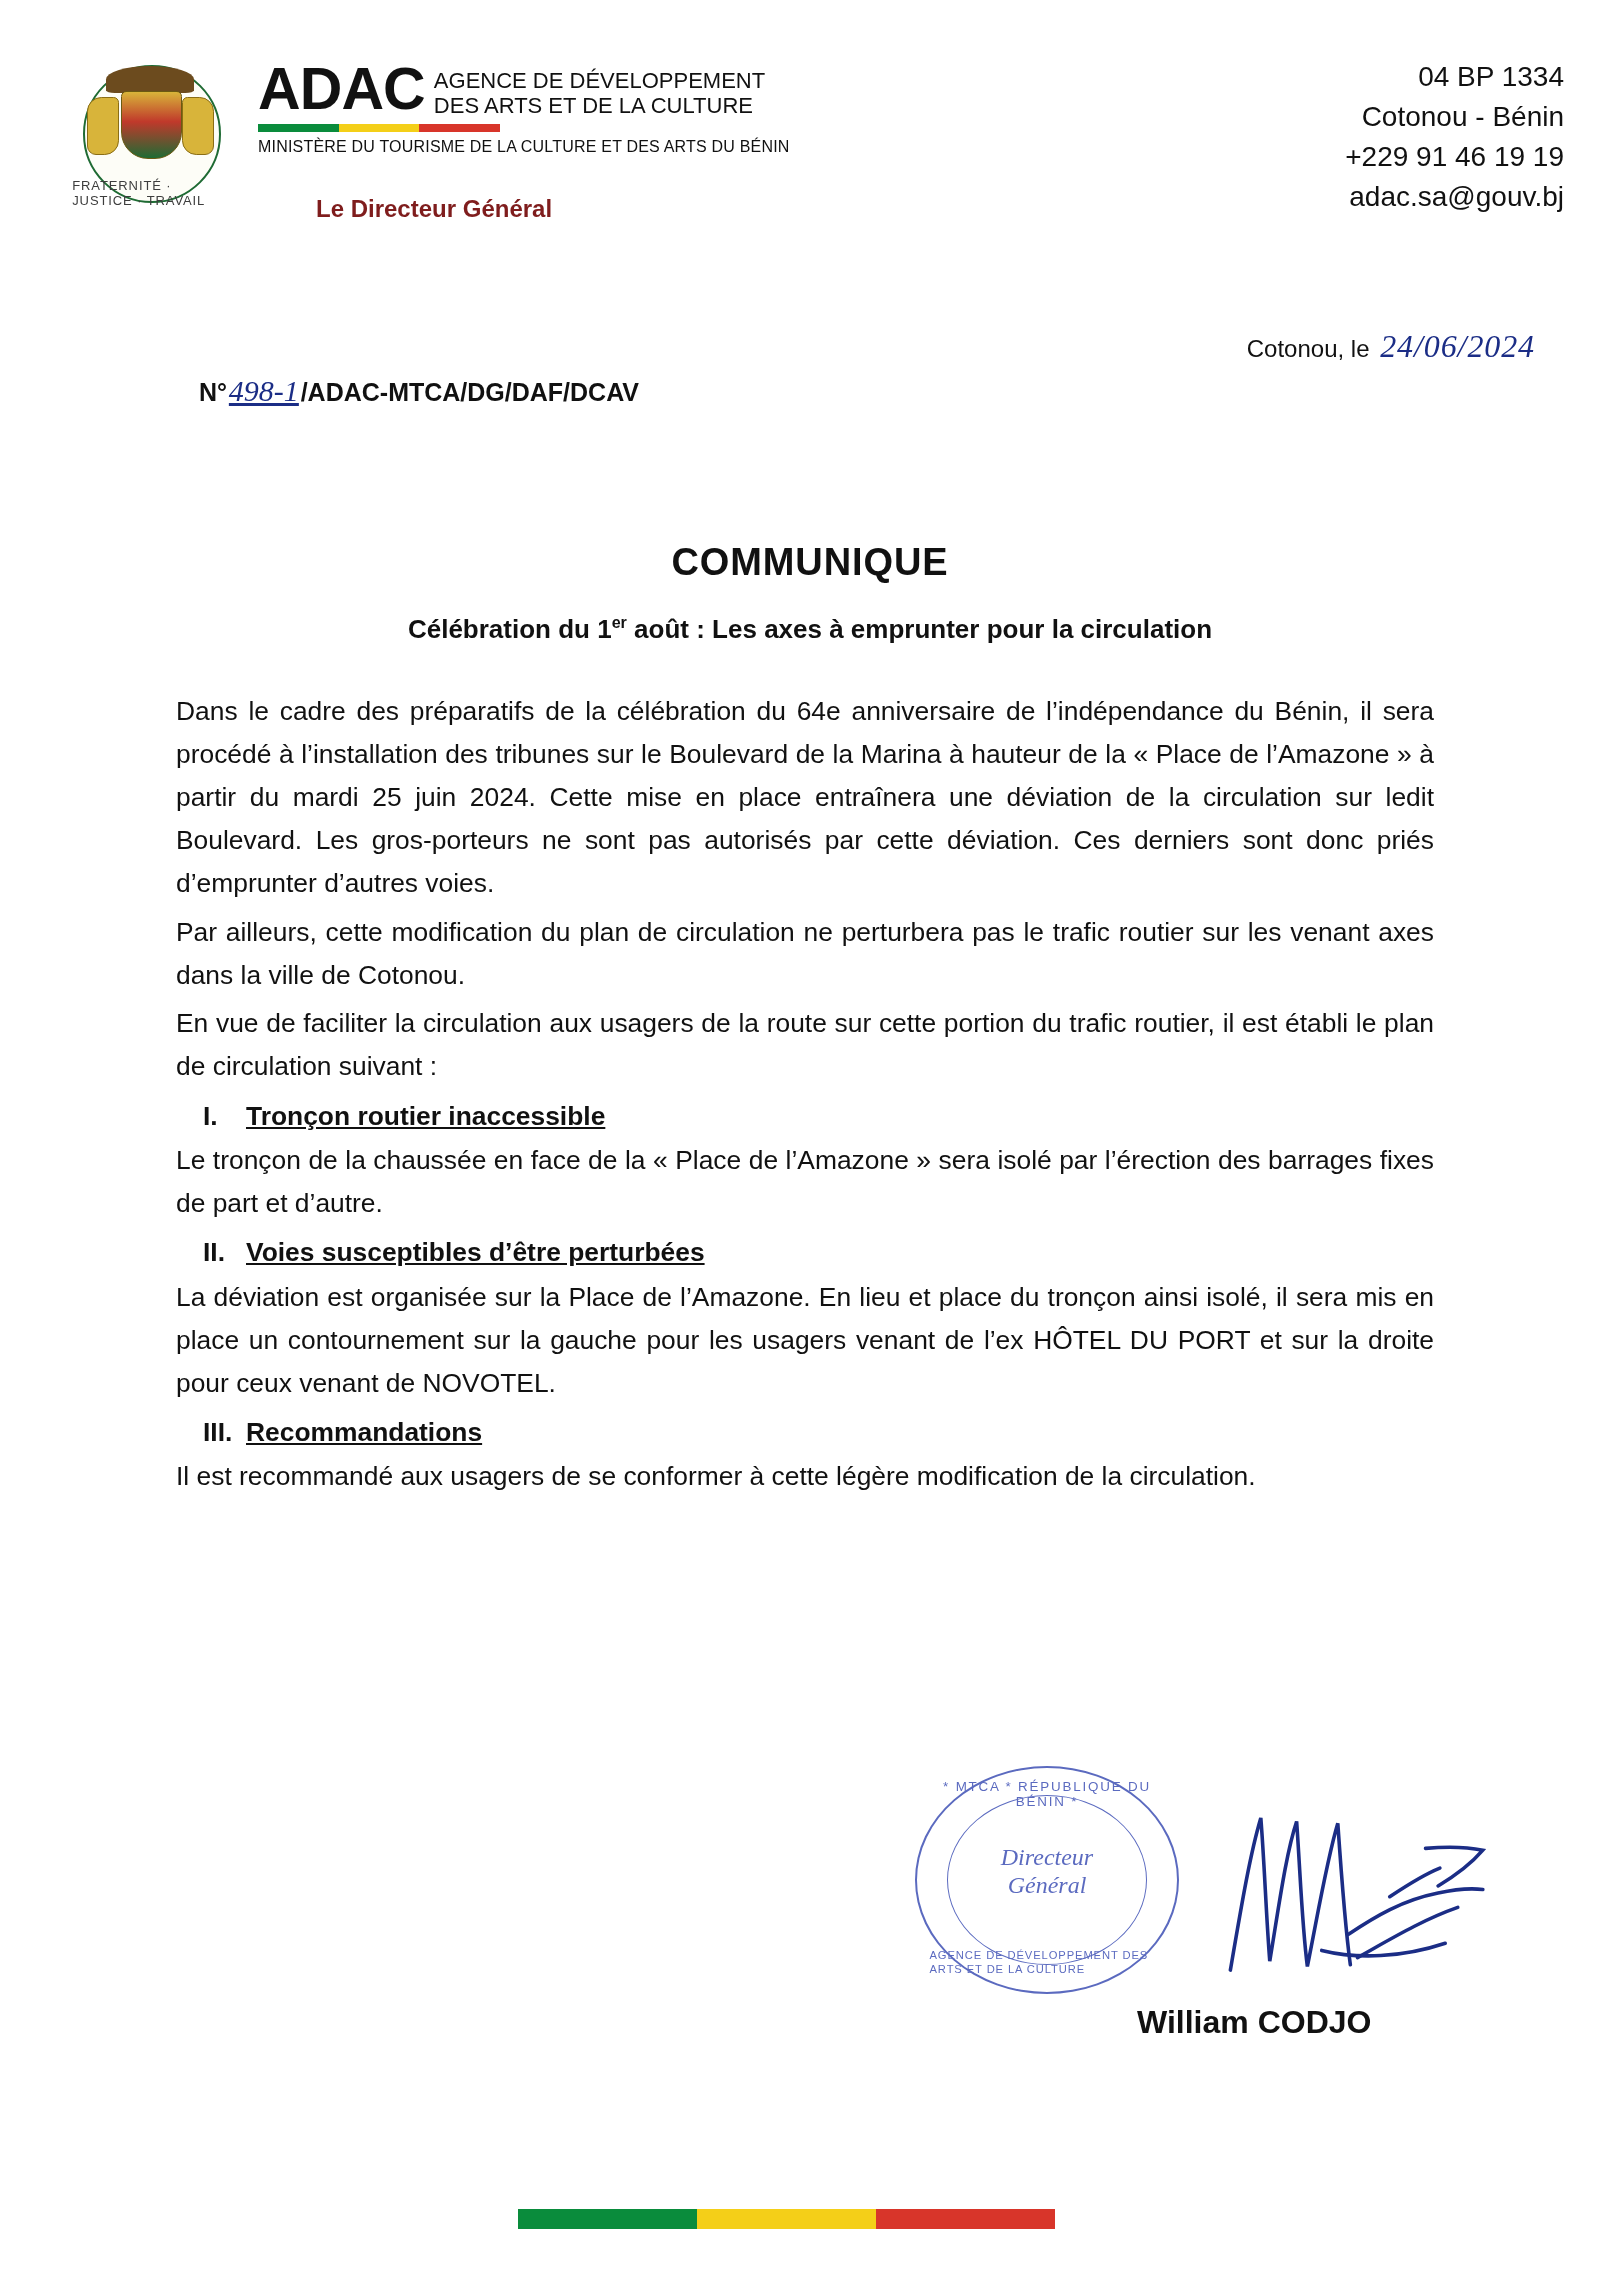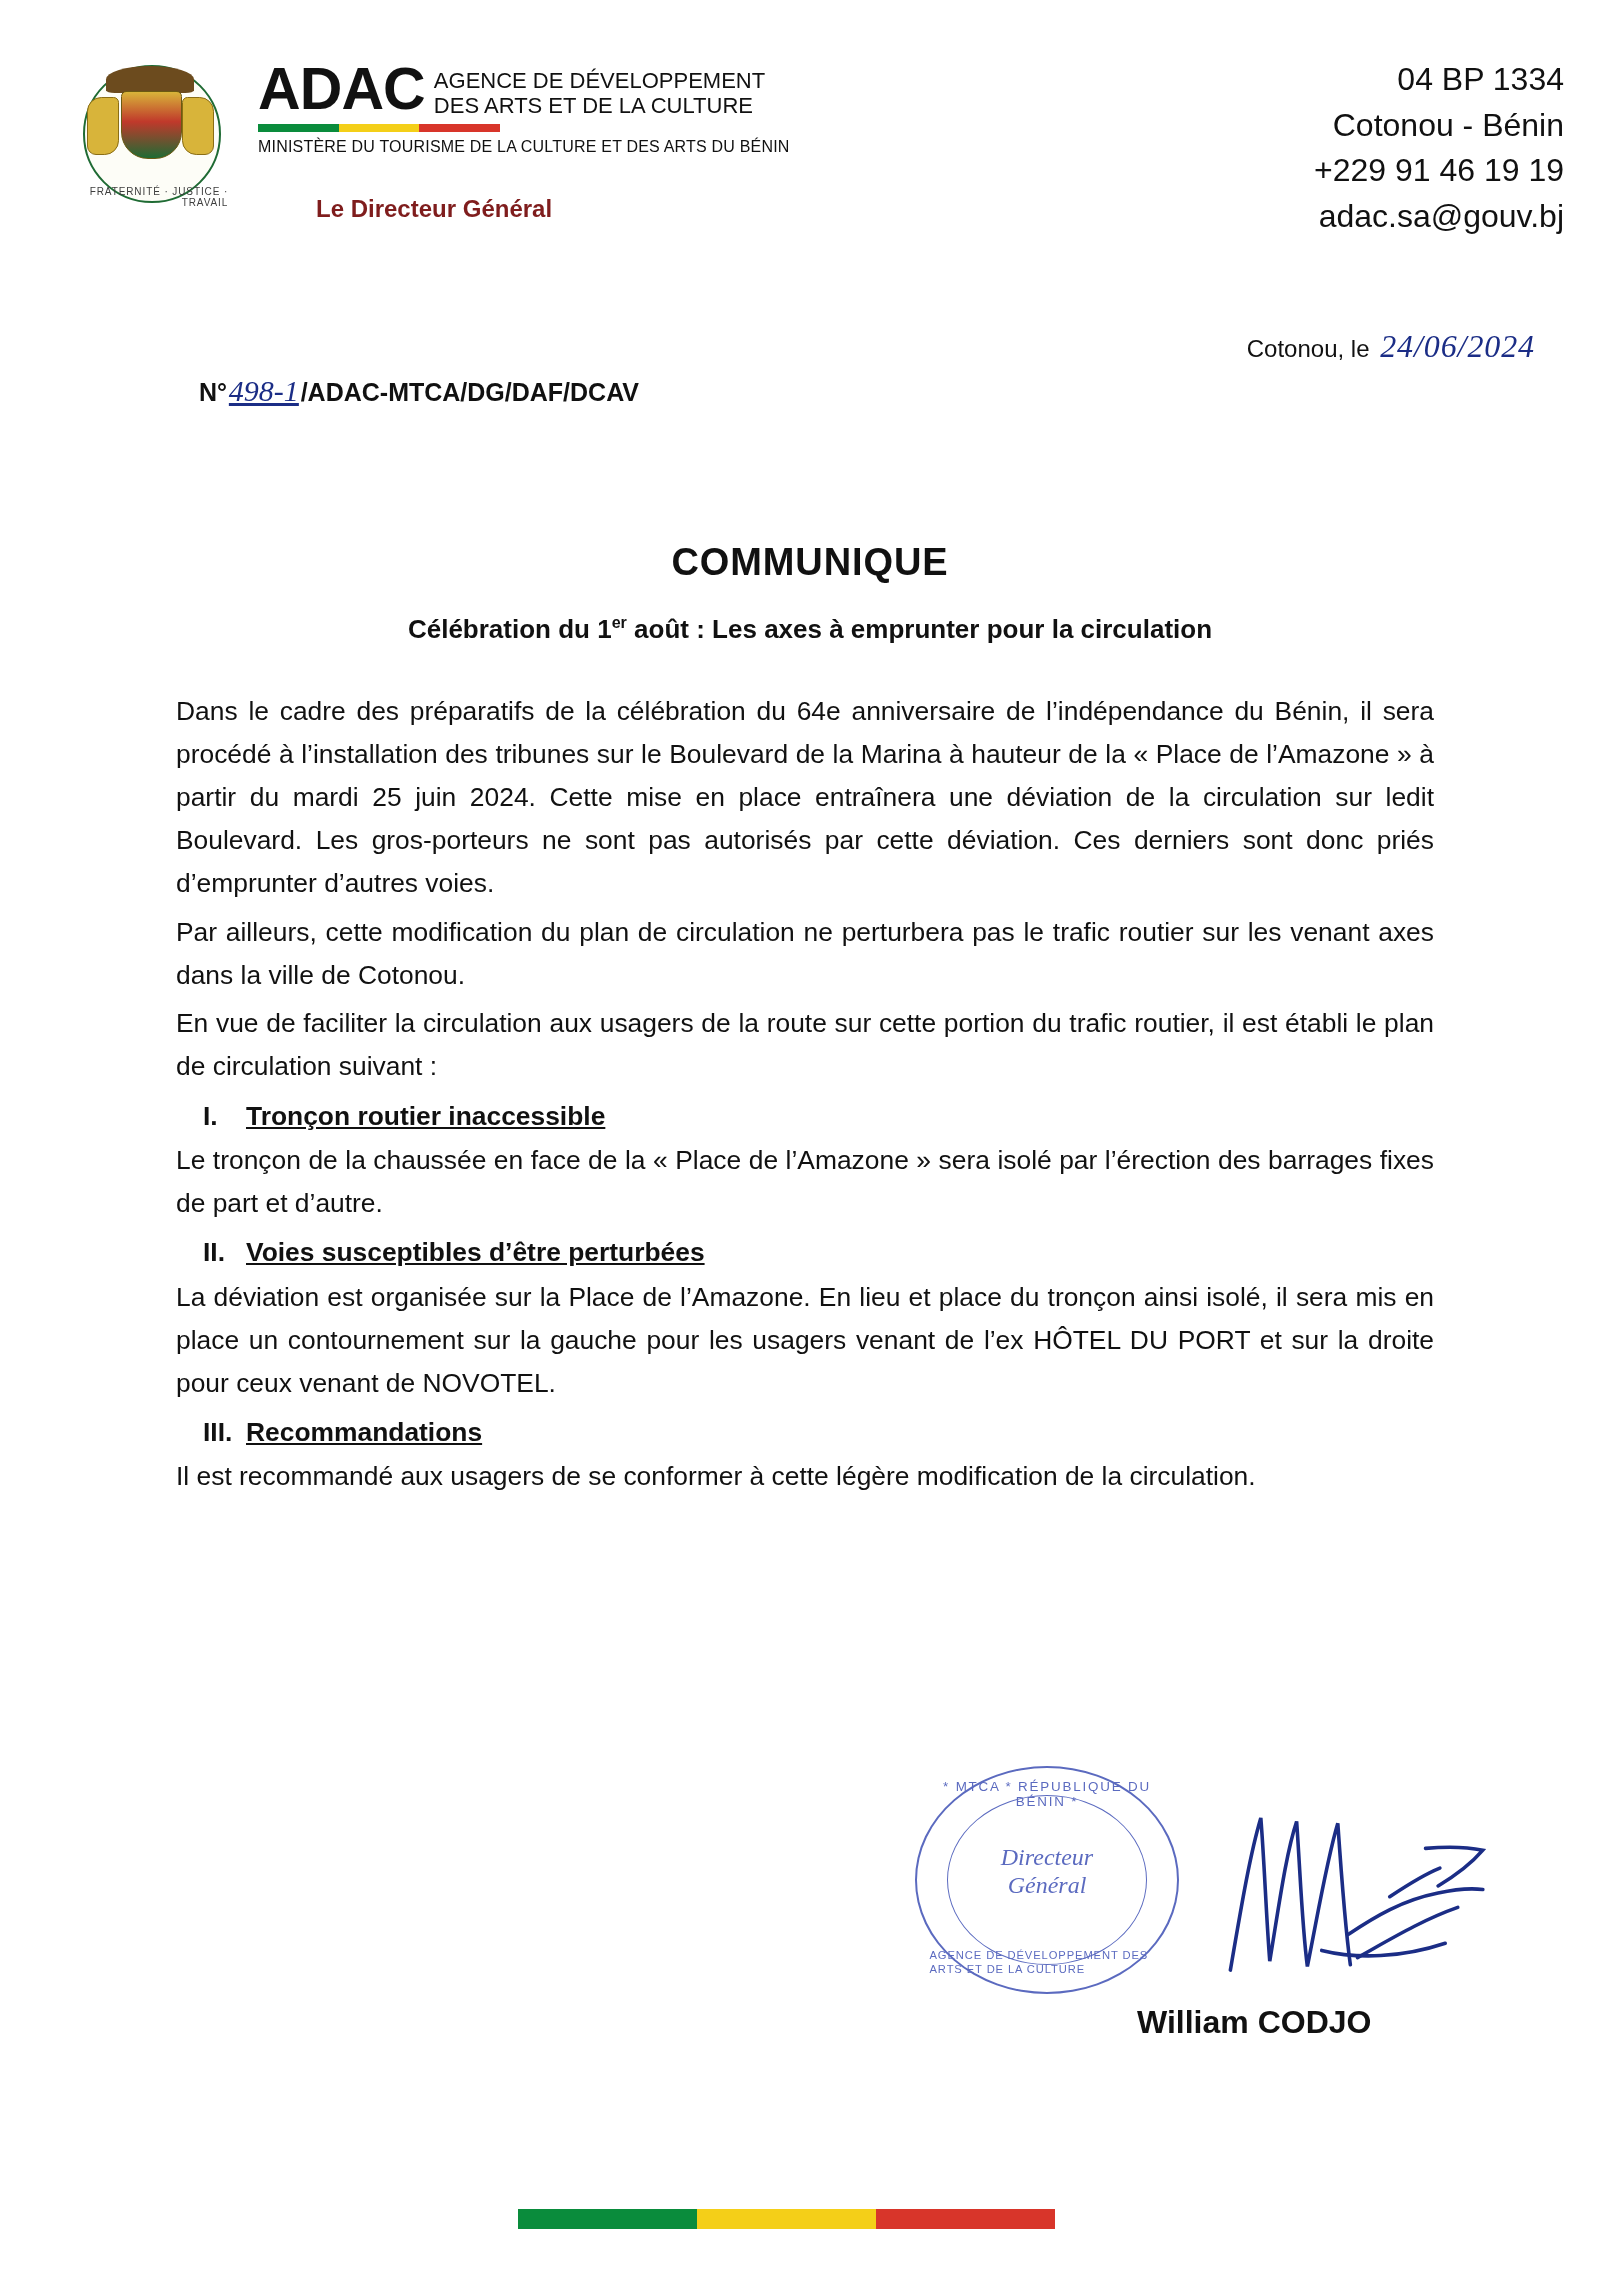--- a/index.html
+++ b/index.html
@@ -72,22 +72,22 @@
     width: 88px;
     height: 27px;
     background: #6c4b1e;
     border-radius: 50% 50% 10% 10%;
   }
   .crest-motto {
     position: absolute;
     left: 7.2px;
     bottom: 3.6px;
     width: 156px;
-    text-align: right;
-    font-size: 10px;
+    text-align: left;
+    font-size: 13px;
     letter-spacing: 0.9px;
     color: #3d3d3d;
     margin-top: 42px;
   }
 
   .logo-block {
     position: absolute;
     left: 202px;
     top: 9px;
     width: 681px;
@@ -134,21 +134,21 @@
     font-size: 24px;
     font-weight: bold;
     color: #7f1d1d;
   }
 
   .contact {
     position: absolute;
     right: 0;
     top: 5.4px;
     text-align: right;
-    font-size: 32px;
+    font-size: 28px;
     line-height: 1.42;
     color: #111111;
   }
 
   
   .date-line {
     position: absolute;
     top: 304px;
     right: 85px;
     font-size: 24px;

